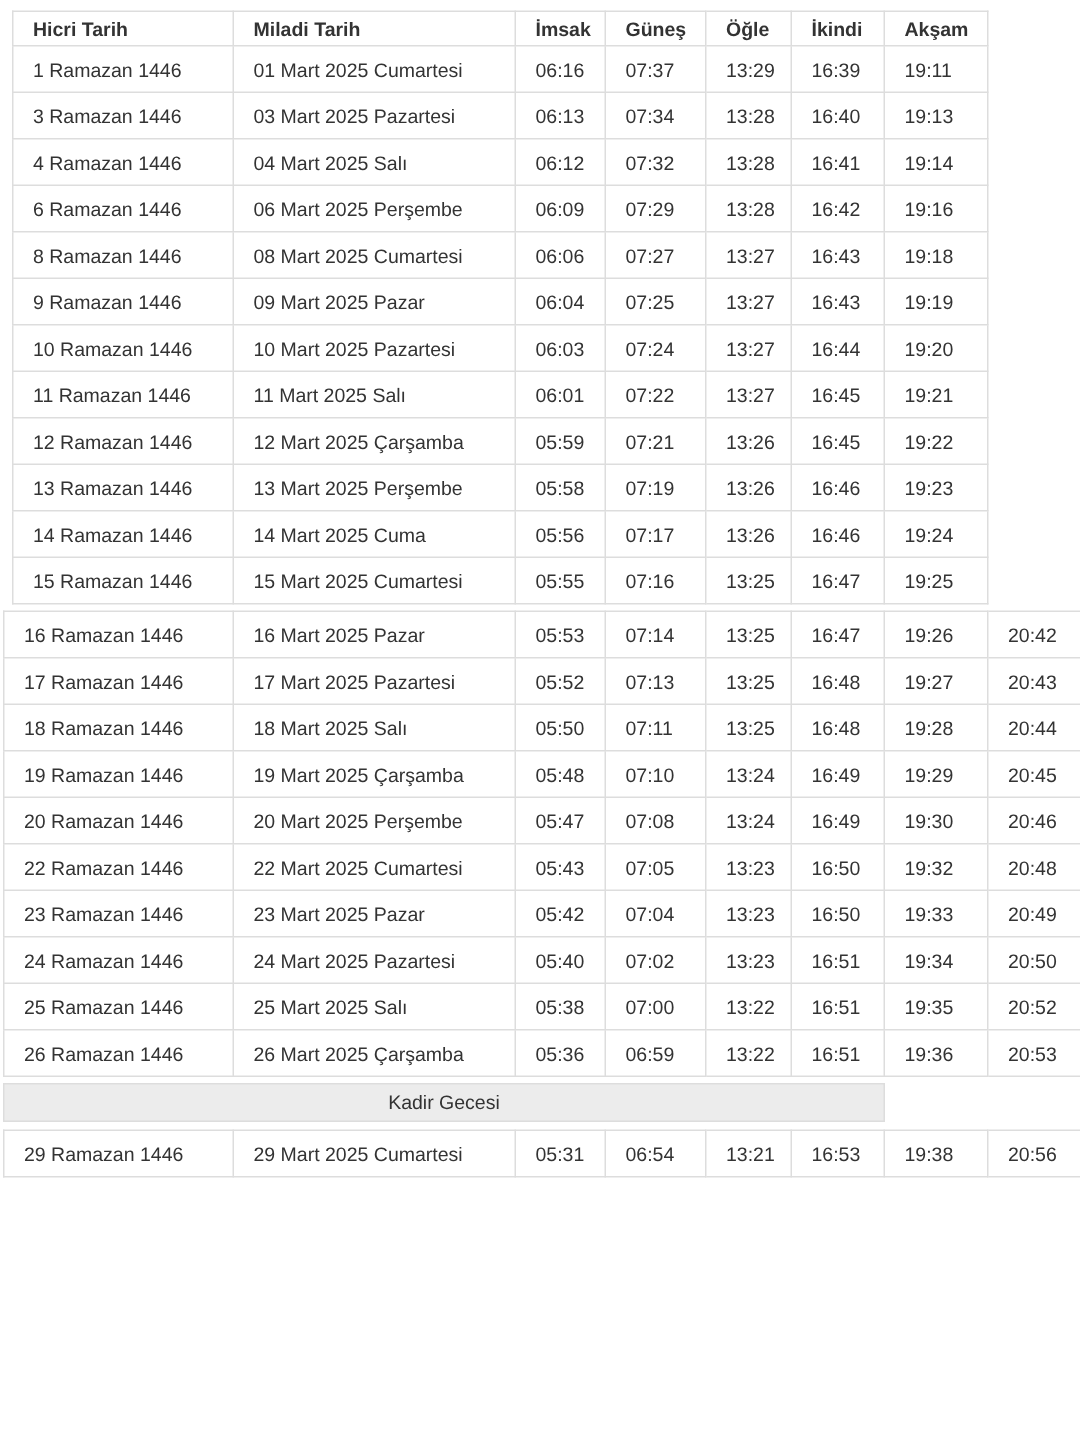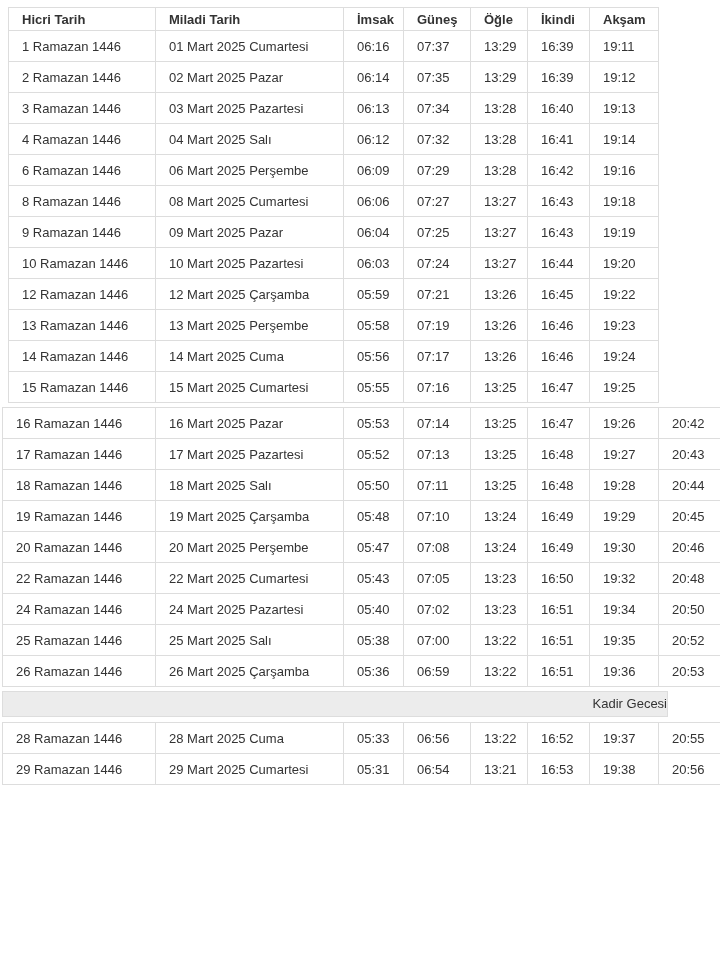--- a/index.html
+++ b/index.html
@@ -50,27 +50,27 @@
     font-weight: normal;
   }
   th {
     height: 22px;
     font-weight: bold;
   }
   th:last-child, td:last-child { border-right: 0; }
   tr.hl td { background: var(--hl, #f4f4f4); }
   .kadir {
     margin: 4px 0 0 2px;
-    width: 666px;
+    width: 588px;
     box-sizing: border-box;
     height: 26px;
     line-height: 24px;
     border: 1px solid var(--border, #ddd);
     background: var(--sep, #ececec);
-    text-align: right;
+    text-align: center;
     font-size: 13px;
     color: var(--text, #333);
   }
 </style>
 </head>
 <body style="background: rgb(255, 255, 255);">
 
 <div class="wrap">
 
   <table class="seg seg1">
@@ -101,30 +101,20 @@
           <td>1 Ramazan 1446</td>
           <td>01 Mart 2025 Cumartesi</td>
           <td>06:16</td>
           <td>07:37</td>
           <td>13:29</td>
           <td>16:39</td>
           <td>19:11</td>
           <td>20:27</td>
         </tr>
         <tr>
-          <td>2 Ramazan 1446</td>
-          <td>02 Mart 2025 Pazar</td>
-          <td>06:14</td>
-          <td>07:35</td>
-          <td>13:29</td>
-          <td>16:39</td>
-          <td>19:12</td>
-          <td>20:28</td>
-        </tr>
-        <tr>
           <td>3 Ramazan 1446</td>
           <td>03 Mart 2025 Pazartesi</td>
           <td>06:13</td>
           <td>07:34</td>
           <td>13:28</td>
           <td>16:40</td>
           <td>19:13</td>
           <td>20:29</td>
         </tr>
         <tr>
@@ -171,20 +161,30 @@
           <td>10 Ramazan 1446</td>
           <td>10 Mart 2025 Pazartesi</td>
           <td>06:03</td>
           <td>07:24</td>
           <td>13:27</td>
           <td>16:44</td>
           <td>19:20</td>
           <td>20:36</td>
         </tr>
         <tr>
+          <td>11 Ramazan 1446</td>
+          <td>11 Mart 2025 Salı</td>
+          <td>06:01</td>
+          <td>07:22</td>
+          <td>13:27</td>
+          <td>16:45</td>
+          <td>19:21</td>
+          <td>20:37</td>
+        </tr>
+        <tr>
           <td>12 Ramazan 1446</td>
           <td>12 Mart 2025 Çarşamba</td>
           <td>05:59</td>
           <td>07:21</td>
           <td>13:26</td>
           <td>16:45</td>
           <td>19:22</td>
           <td>20:38</td>
         </tr>
         <tr>
@@ -286,20 +286,30 @@
           <td>22 Ramazan 1446</td>
           <td>22 Mart 2025 Cumartesi</td>
           <td>05:43</td>
           <td>07:05</td>
           <td>13:23</td>
           <td>16:50</td>
           <td>19:32</td>
           <td>20:48</td>
         </tr>
         <tr>
+          <td>23 Ramazan 1446</td>
+          <td>23 Mart 2025 Pazar</td>
+          <td>05:42</td>
+          <td>07:04</td>
+          <td>13:23</td>
+          <td>16:50</td>
+          <td>19:33</td>
+          <td>20:49</td>
+        </tr>
+        <tr>
           <td>24 Ramazan 1446</td>
           <td>24 Mart 2025 Pazartesi</td>
           <td>05:40</td>
           <td>07:02</td>
           <td>13:23</td>
           <td>16:51</td>
           <td>19:34</td>
           <td>20:50</td>
         </tr>
         <tr>
@@ -333,30 +343,20 @@
         <col>
         <col>
         <col>
         <col>
         <col>
         <col>
         <col>
       </colgroup>
     <tbody>
         <tr>
-          <td>28 Ramazan 1446</td>
-          <td>28 Mart 2025 Cuma</td>
-          <td>05:33</td>
-          <td>06:56</td>
-          <td>13:22</td>
-          <td>16:52</td>
-          <td>19:37</td>
-          <td>20:55</td>
-        </tr>
-        <tr>
           <td>29 Ramazan 1446</td>
           <td>29 Mart 2025 Cumartesi</td>
           <td>05:31</td>
           <td>06:54</td>
           <td>13:21</td>
           <td>16:53</td>
           <td>19:38</td>
           <td>20:56</td>
         </tr>
       </tbody>

